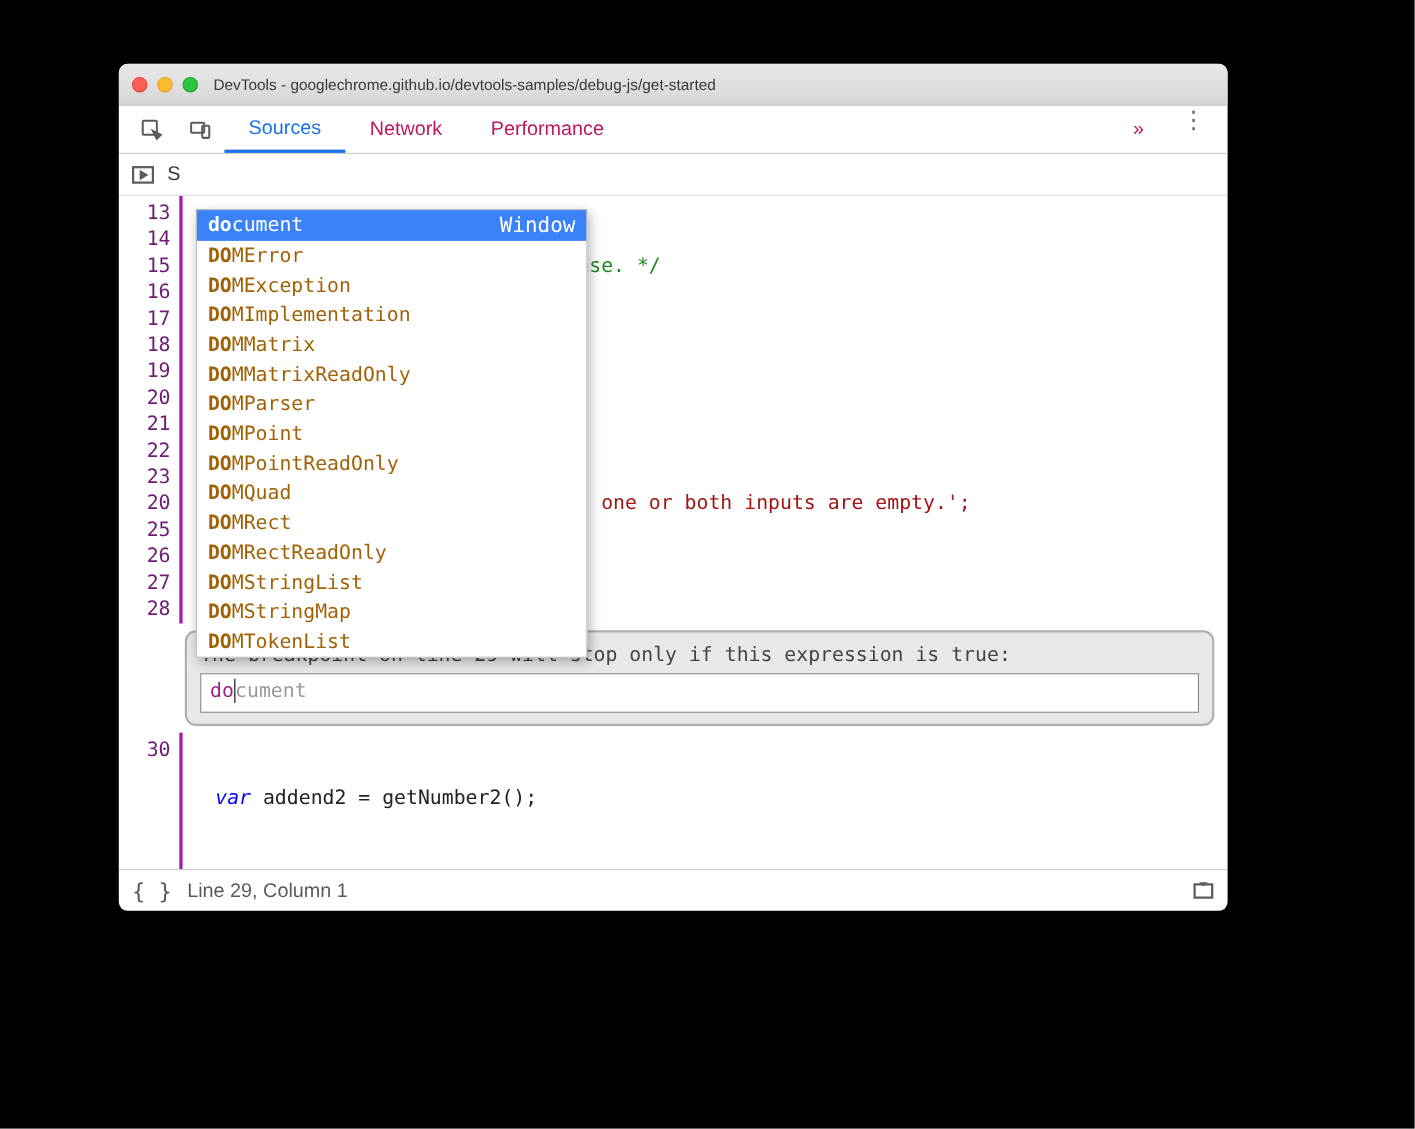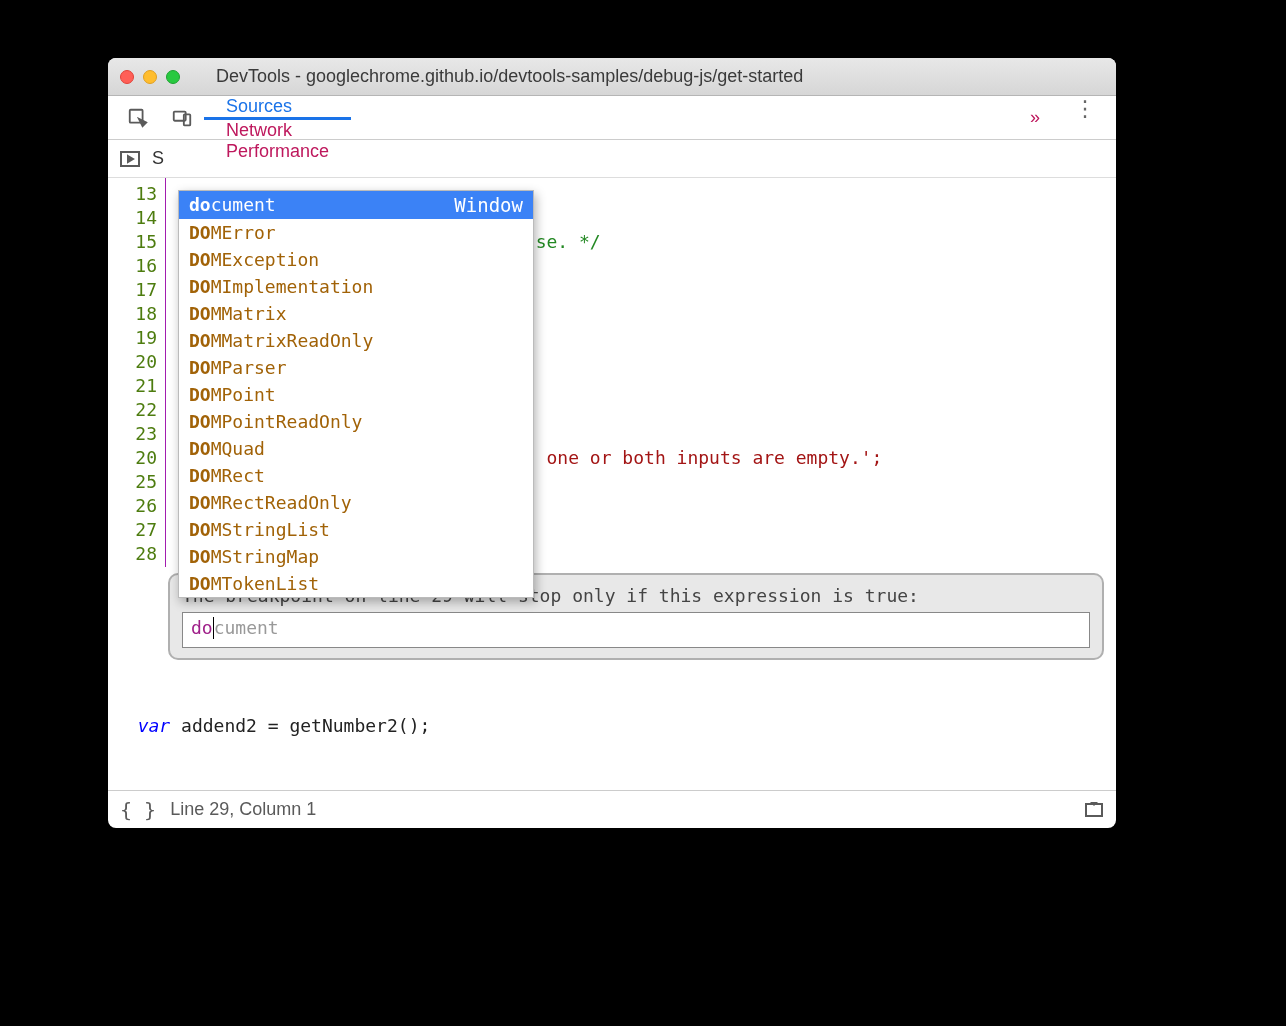--- a/index.html
+++ b/index.html
@@ -29,21 +29,21 @@
   border-bottom: 1px solid #b5b5b5;
   display: flex;
   align-items: center;
   padding: 0 12px;
 }
 .traffic { display: flex; gap: 9px; margin-right: 14px; }
 .dot { width: 14px; height: 14px; border-radius: 50%; }
 .dot.r { background: #ff5f57; border: 1px solid #e14238; }
 .dot.y { background: #ffbd2e; border: 1px solid #e0a022; }
 .dot.g { background: #28c940; border: 1px solid #1fa232; }
-.title { font-size: 18px; color: #3a3a3a; white-space: nowrap; overflow: hidden; margin-left: 22px; }
+.title { font-size: 14px; color: #3a3a3a; white-space: nowrap; overflow: hidden; }
 .tabs {
   height: 44px;
   border-bottom: 1px solid #ccc;
   display: flex;
   align-items: stretch;
   padding: 0 8px;
 }
 .tab-icon {
   width: 44px; display: flex; align-items: center; justify-content: center;
   color: #5a5a5a;
@@ -75,23 +75,23 @@
   display: flex;
   font-family: Menlo, Consolas, monospace;
   font-size: 18px;
   line-height: 24px;
   position: relative;
   overflow: hidden;
 }
 .gutter {
   width: 58px;
   text-align: right;
-  color: #4d7c0f;
+  color: #701a75;
   padding: 4px 8px 4px 0;
-  border-right: 1px solid #a21caf;
+  border-right: 3px solid #a21caf;
   user-select: none;
 }
 .gutter div { height: 24px; }
 .code {
   flex: 1;
   padding: 4px 0 4px 8px;
   white-space: pre;
   color: #222;
   position: relative;
 }
@@ -188,21 +188,21 @@
         <rect x="3" y="3" width="14" height="14" rx="1"></rect>
         <path d="M13 13 L21 17 L17 21 Z" fill="#5a5a5a"></path>
       </svg>
     </div>
     <div class="tab-icon">
       <svg width="22" height="22" viewBox="0 0 24 24" fill="none" stroke="#5a5a5a" stroke-width="2">
         <rect x="3" y="5" width="13" height="10" rx="1"></rect>
         <rect x="14" y="8" width="7" height="12" rx="1"></rect>
       </svg>
     </div>
-    <div id="tabs-container" style="display:flex;flex-direction:column;">
+    <div id="tabs-container" style="display:flex;">
         <div class="tab active">Sources</div>
         <div class="tab">Network</div>
         <div class="tab">Performance</div>
       </div>
     <div class="tab tab-overflow">»</div>
     <div class="kebab">⋮</div>
   </div>
 
   <div class="content">
 
@@ -258,20 +258,23 @@
     </div>
 
     <div class="breakpoint-editor">
       <div class="bp-label">The breakpoint on line 29 will stop only if this expression is true:</div>
       <div class="bp-input">
         <span class="typed">do</span><span class="caret"></span><span class="ghost">cument</span>
       </div>
     </div>
 
     <div class="after-code">
+      <div class="gutter" id="gutter-after">
+          <div>30</div>
+        </div>
       <div class="code" style="padding-top:0;">
         <div class="code-line"><span>  </span><span class="c-kw">var</span><span> addend2 = </span><span>getNumber2</span><span>();</span></div>
       </div>
     </div>
 
     <div class="statusbar">
       <span style="font-family:Menlo,monospace;font-size:20px;">{ }</span>
       <span>Line 29, Column 1</span>
       <span class="spacer"></span>
       <span>

